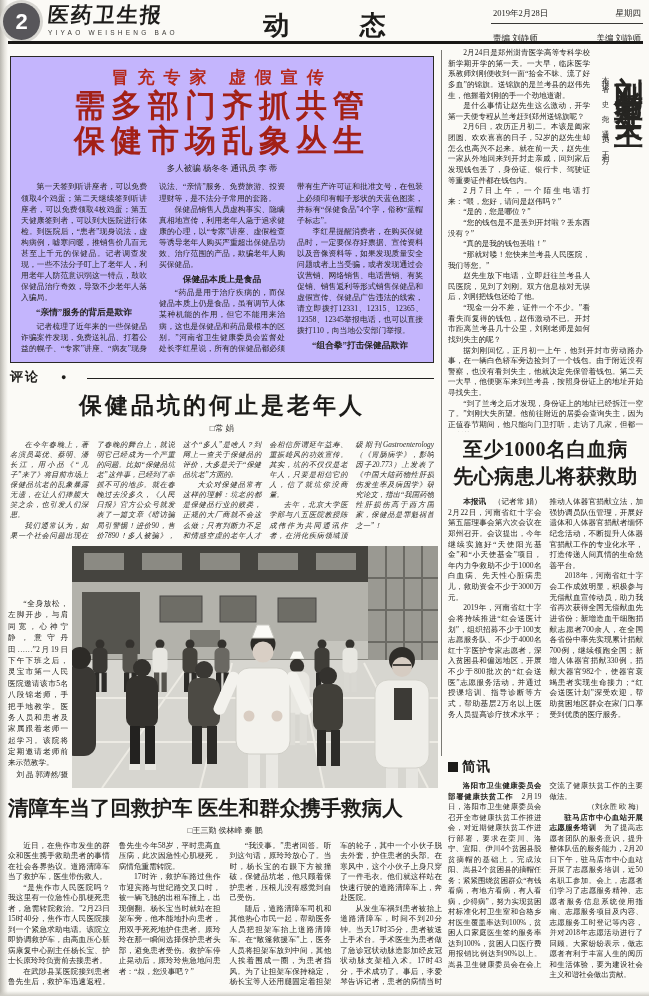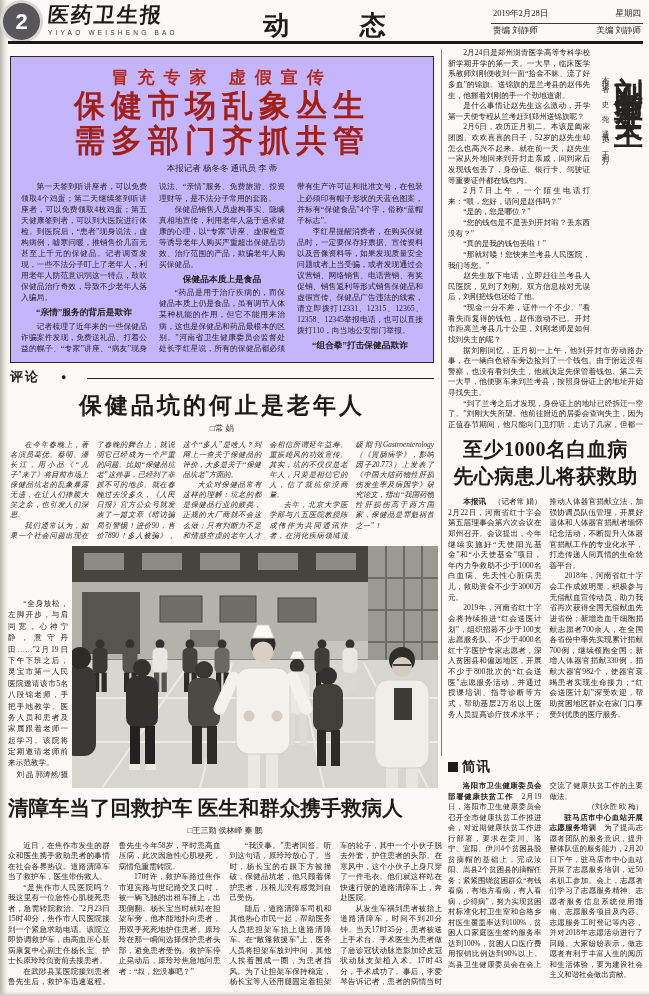--- a/index.html
+++ b/index.html
@@ -18,21 +18,21 @@
     background:#57565a;box-shadow:0 0 0 3px #d8d7d2;display:flex;align-items:center;justify-content:center;}
   .pagenum span{color:#fff;font-size:22px;font-weight:bold;font-family:"Liberation Sans",sans-serif;}
   .masthead{position:absolute;left:48px;top:5px;}
   .mast-cn{font-size:21px;font-weight:900;letter-spacing:2px;transform:skewX(-6deg);line-height:1;}
   .mast-py{font-size:6.5px;letter-spacing:3.2px;color:#3a3936;margin-top:3px;
     font-family:"Liberation Sans",sans-serif;}
   .section-title{position:absolute;left:50%;transform:translateX(-50%);top:8px;
     font-size:26px;font-weight:900;letter-spacing:32px;padding-left:32px;white-space:nowrap;}
   .dateblock{position:absolute;right:6px;top:7px;width:152px;font-size:8.5px;color:#242320;}
   .dateblock .drow{display:flex;justify-content:space-between;padding:1px 2px;}
-  .dateblock .drow:first-child{border-bottom:1px solid #3a3936;padding-bottom:3px;margin-bottom:0;}
+  .dateblock .drow:first-child{border-bottom:1px solid #3a3936;padding-bottom:3px;margin-bottom:8px;}
   .head-rule{position:absolute;left:8px;right:6px;top:41px;height:2.5px;background:#191816;}
 
   
   .flow p,.flow h4{margin:0;}
   .f-p{text-indent:2em;}
   .f-h{text-align:center;font-weight:bold;margin:3px 0 2px 0 !important;text-indent:0;font-size:1.12em;}
   .f-credit{text-align:right;text-indent:0;}
   .flow b{font-weight:bold;}
 
   
@@ -120,23 +120,23 @@
       <div class="drow">
         <span>责编 刘静师</span>
         <span>美编 刘静师</span>
       </div>
     </div>
     <div class="head-rule"></div>
   </header>
 
   <section class="main-box">
     <div class="kicker">冒充专家 虚假宣传</div>
+    <div class="main-hl">需多部门齐抓共管</div>
     <div class="main-hl">保健市场乱象丛生</div>
-    <div class="main-hl">需多部门齐抓共管</div>
-    <div class="main-byline">本报记者 杨冬冬 通讯员 李 蒂</div>
+    <div class="main-byline">多人被骗 杨冬冬 通讯员 李 蒂</div>
     <div class="main-body flow">
         <p class="f-p">第一天签到听讲座者，可以免费领取4个鸡蛋；第二天继续签到听讲座者，可以免费领取4枚鸡蛋；第五天健康签到者，可以到大医院进行体检。到医院后，“患者”现身说法，虚构病例，嘘寒问暖，推销售价几百元甚至上千元的保健品。记者调查发现，一些不法分子盯上了老年人，利用老年人防范意识弱这一特点，鼓吹保健品治疗奇效，导致不少老年人落入骗局。</p>
         <h4 class="f-h">“亲情”服务的背后是欺诈</h4>
         <p class="f-p">记者梳理了近年来的一些保健品诈骗案件发现，免费送礼品、打着公益的幌子、“专家”讲座、“病友”现身说法、“亲情”服务、免费旅游、投资理财等，是不法分子常用的套路。</p>
         <p class="f-p">保健品销售人员虚构事实、隐瞒真相地宣传，利用老年人急于追求健康的心理，以“专家”讲座、虚假检查等诱导老年人购买严重超出保健品功效、治疗范围的产品，欺骗老年人购买保健品。</p>
         <h4 class="f-h">保健品本质上是食品</h4>
         <p class="f-p">“药品是用于治疗疾病的，而保健品本质上仍是食品，虽有调节人体某种机能的作用，但它不能用来治病，这也是保健品和药品最根本的区别。”河南省卫生健康委员会监督处处长李红星说，所有的保健品都必须带有生产许可证和批准文号，在包装上必须印有帽子形状的天蓝色图案，并标有“保健食品”4个字，俗称“蓝帽子标志”。</p>
         <p class="f-p">李红星提醒消费者，在购买保健品时，一定要保存好票据、宣传资料以及音像资料等，如果发现质量安全问题或者上当受骗，或者发现通过会议营销、网络销售、电话营销、有奖促销、销售返利等形式销售保健品和虚假宣传、保健品广告违法的线索，请立即拨打12331、12315、12365、12358、12345举报电话，也可以直接拨打110，向当地公安部门举报。</p>
         <h4 class="f-h">“组合拳”打击保健品欺诈</h4>
       </div>

